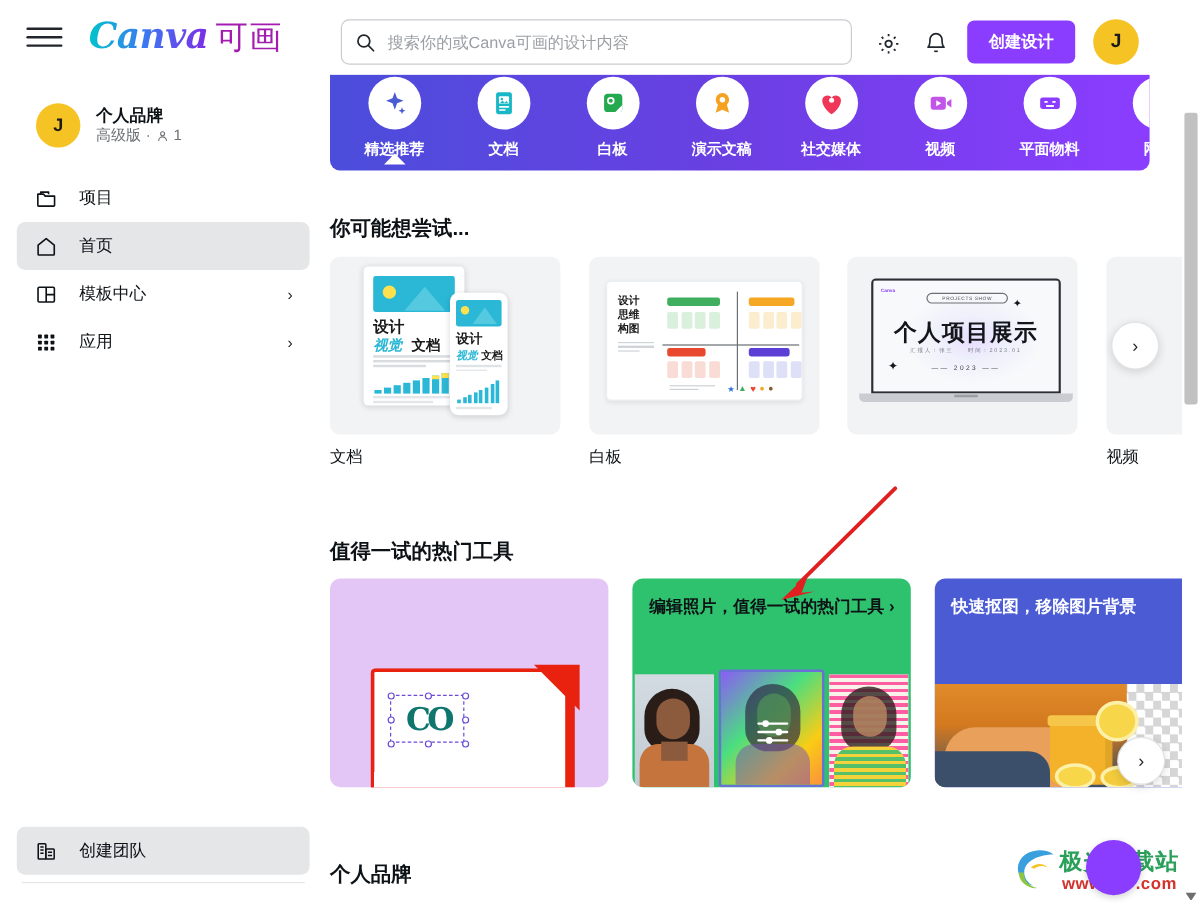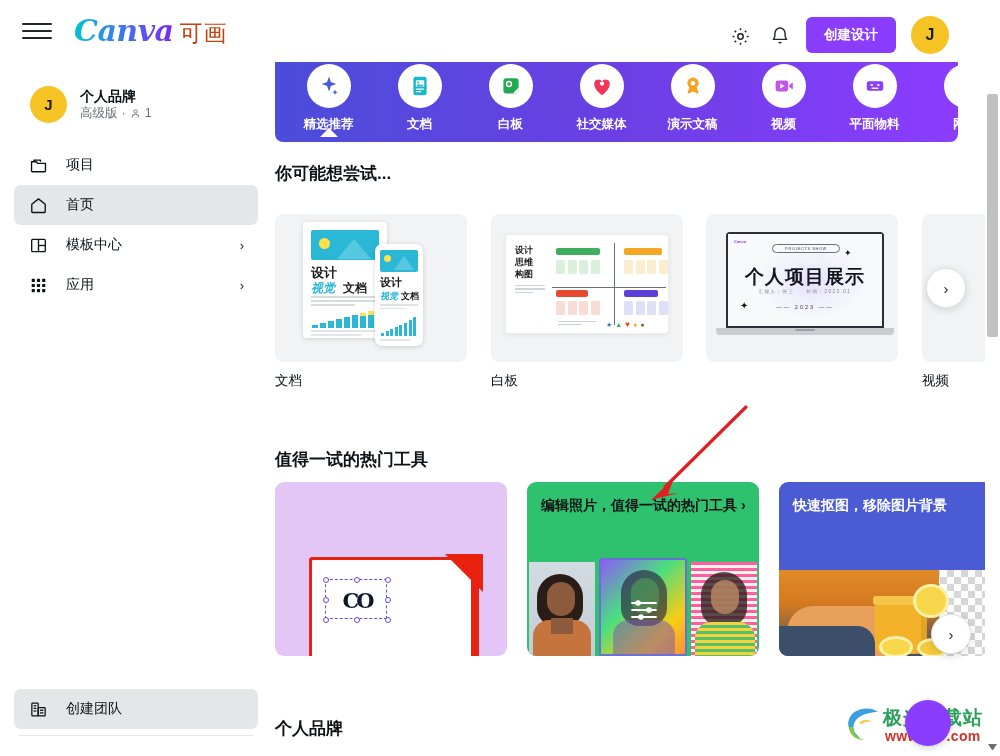--- a/index.html
+++ b/index.html
@@ -26,21 +26,21 @@
 
   .logo { margin-left: 22px; display: flex; align-items: baseline; }
   .logo-canva {
     font-family: "DejaVu Serif", serif;
     font-style: italic; font-weight: 700; font-size: 30px;
     background: linear-gradient(90deg, #00c4cc 0%, #3a7bf0 45%, #7d2ae8 100%);
     -webkit-background-clip: text; background-clip: text; color: transparent;
     letter-spacing: -0.5px;
   }
   .logo-cn {
-    font-size: 23px; color: #c2410c; margin-left: 6px;
+    font-size: 27px; color: #a21caf; margin-left: 6px;
     font-family: "DejaVu Sans", sans-serif; letter-spacing: 1px;
   }
 
   .searchwrap {
     position: absolute; left: 284px; top: 16px;
     width: 426px; height: 38px;
     border: 1px solid #c9ccd0; border-radius: 7px;
     display: flex; align-items: center; background: #fff;
   }
   .searchwrap svg { margin-left: 11px; flex: none; }
@@ -212,20 +212,27 @@
     <div class="hamburger">
       <i></i>
         <i></i>
         <i></i>
     </div>
     <div class="logo">
       <span class="logo-canva">Canva</span>
       <span class="logo-cn">可画</span>
     </div>
 
+    <div class="searchwrap">
+      <svg width="17" height="17" viewBox="0 0 20 20">
+        <circle cx="8.5" cy="8.5" r="5.8" fill="none" stroke="#20262b" stroke-width="1.7"></circle>
+        <line x1="12.8" y1="12.8" x2="18" y2="18" stroke="#20262b" stroke-width="1.7" stroke-linecap="round"></line>
+      </svg>
+      <input type="text" placeholder="搜索你的或Canva可画的设计内容" style="">
+    </div>
 
     <div class="topicon ic-gear">
       <svg width="21" height="21" viewBox="0 0 24 24" fill="none" stroke="#20262b" stroke-width="1.7">
         <circle cx="12" cy="12" r="3.1"></circle>
         <path d="M12 2.7v2.2M12 19.1v2.2M21.3 12h-2.2M5.1 12H2.9M18.6 5.4l-1.6 1.6M7 17l-1.6 1.6M18.6 18.6L17 17M7 7L5.4 5.4"></path>
       </svg>
     </div>
     <div class="topicon ic-bell">
       <svg width="20" height="20" viewBox="0 0 24 24" fill="none" stroke="#20262b" stroke-width="1.7" stroke-linejoin="round">
         <path d="M18 8.4a6 6 0 10-12 0c0 6-2 7.6-2 7.6h16s-2-1.6-2-7.6z"></path>
@@ -366,36 +373,36 @@
               <path d="M19.6 13.6v2.8a3 3 0 01-3 3h-2.8z" fill="#fff"></path>
               <circle cx="10" cy="10" r="2.4" fill="none" stroke="#fff" stroke-width="1.5"></circle>
             </svg>
           </span>
           <span class="clabel">白板</span>
         </div>
 
         <div class="cat">
           <span class="bubble">
             <svg width="24" height="24" viewBox="0 0 24 24">
-              <path d="M12 21.2S4.2 15.8 4.2 9.9a4.3 4.3 0 017.8-2.5 4.3 4.3 0 017.8 2.5c0 5.9-7.8 11.3-7.8 11.3z" fill="#f0375a"></path>
-              <circle cx="12" cy="9.6" r="2.1" fill="#fff"></circle>
-            </svg>
-          </span>
-          <span class="clabel">社交媒体</span>
-        </div>
-
-        <div class="cat">
-          <span class="bubble">
-            <svg width="24" height="24" viewBox="0 0 24 24">
               <circle cx="12" cy="9.2" r="5.6" fill="#f5a220"></circle>
               <circle cx="12" cy="9.2" r="2.3" fill="#fff"></circle>
               <path d="M8.2 13.6L6.4 20l5.6-2.6L17.6 20l-1.8-6.4z" fill="#f5a220"></path>
             </svg>
           </span>
           <span class="clabel">演示文稿</span>
+        </div>
+
+        <div class="cat">
+          <span class="bubble">
+            <svg width="24" height="24" viewBox="0 0 24 24">
+              <path d="M12 21.2S4.2 15.8 4.2 9.9a4.3 4.3 0 017.8-2.5 4.3 4.3 0 017.8 2.5c0 5.9-7.8 11.3-7.8 11.3z" fill="#f0375a"></path>
+              <circle cx="12" cy="9.6" r="2.1" fill="#fff"></circle>
+            </svg>
+          </span>
+          <span class="clabel">社交媒体</span>
         </div>
 
         <div class="cat">
           <span class="bubble">
             <svg width="24" height="24" viewBox="0 0 24 24">
               <rect x="3.6" y="6.6" width="12.6" height="10.8" rx="2.4" fill="#c055e8"></rect>
               <path d="M17.2 11l3.6-2.6v7.2L17.2 13z" fill="#c055e8"></path>
               <path d="M8.2 9.5l4.2 2.5-4.2 2.5z" fill="#fff"></path>
             </svg>
           </span>
@@ -418,21 +425,21 @@
           <span class="bubble">
             <svg width="24" height="24" viewBox="0 0 24 24">
               <circle cx="12" cy="12" r="8" fill="#19b8c6"></circle>
               <path d="M4.4 12h15.2M12 4.2c2.6 3.1 2.6 12.5 0 15.6-2.6-3.1-2.6-12.5 0-15.6z" fill="none" stroke="#fff" stroke-width="1.3"></path>
             </svg>
           </span>
           <span class="clabel">网站</span>
         </div>
       </div>
 
-      <div class="sec-title" style="top:100px;">你可能想尝试...</div>
+      <div class="sec-title" style="top:117px;">你可能想尝试...</div>
 
       <div class="trycard" style="left:3px; top:152px;">
         <div class="trythumb">
 
           <div class="sq" style="left:28px; top:8px; width:84px; height:116px; background:#fff; border-radius:4px; box-shadow:0 1px 5px rgba(0,0,0,.14);">
             <div class="sq" style="left:8px; top:8px; width:68px; height:30px; background:#2bb8d6; border-radius:2px;">
               <div class="sq" style="left:8px; top:8px; width:11px; height:11px; border-radius:50%; background:#ffe14d;"></div>
               <div class="sq" style="left:26px; top:9px; width:0; height:0; border-left:17px solid transparent; border-right:17px solid transparent; border-bottom:20px solid #54c9e0;"></div>
             </div>
             <div class="sq" style="left:8px; top:42px; font-size:13px; font-weight:700; color:#1a1a1a;">设计</div>
@@ -576,21 +583,21 @@
 
       <div class="sec-title" style="top:386px;">值得一试的热门工具</div>
 
       <div class="toolcard" style="left:3px; top:420px; background:#e3c6f5;">
         <div class="sq" style="left:22px; top:75px; width:196px; height:110px;">
           <div class="sq" style="left:12px; top:0; width:170px; height:110px; background:#e8220e; border-radius:4px 0 0 0;"></div>
           <div class="sq" style="left:12px; top:0; width:162px; height:110px; background:#fff; border:3px solid #e8220e; border-right:0; border-radius:4px 0 0 0;"></div>
           <div class="sq" style="left:148px; top:-3px; width:0; height:0; border-top:38px solid #e8220e; border-left:38px solid transparent;"></div>
 
           <div class="sq" style="left:28px; top:22px; width:62px; height:40px; border:1.4px dashed #6b4ad6;">
-            <div class="sq" style="left:0;top:0;right:0;bottom:0;display:flex;align-items:center;justify-content:center;width:62px;height:40px;font-family:'DejaVu Serif',serif;font-weight:700;font-size:21px;color:#0f172a;letter-spacing:-3px;">CO</div>
+            <div class="sq" style="left:0;top:0;right:0;bottom:0;display:flex;align-items:center;justify-content:center;width:62px;height:40px;font-family:'DejaVu Serif',serif;font-weight:700;font-size:26px;color:#0f766e;letter-spacing:-3px;">CO</div>
             <span class="sq" style="left:-3px;top:-3px;width:6px;height:6px;border-radius:50%;background:#fff;border:1.2px solid #6b4ad6;"></span>
             <span class="sq" style="left:28px;top:-3px;width:6px;height:6px;border-radius:50%;background:#fff;border:1.2px solid #6b4ad6;"></span>
             <span class="sq" style="left:59px;top:-3px;width:6px;height:6px;border-radius:50%;background:#fff;border:1.2px solid #6b4ad6;"></span>
             <span class="sq" style="left:-3px;top:17px;width:6px;height:6px;border-radius:50%;background:#fff;border:1.2px solid #6b4ad6;"></span>
             <span class="sq" style="left:59px;top:17px;width:6px;height:6px;border-radius:50%;background:#fff;border:1.2px solid #6b4ad6;"></span>
             <span class="sq" style="left:-3px;top:37px;width:6px;height:6px;border-radius:50%;background:#fff;border:1.2px solid #6b4ad6;"></span>
             <span class="sq" style="left:28px;top:37px;width:6px;height:6px;border-radius:50%;background:#fff;border:1.2px solid #6b4ad6;"></span>
             <span class="sq" style="left:59px;top:37px;width:6px;height:6px;border-radius:50%;background:#fff;border:1.2px solid #6b4ad6;"></span>
           </div>
         </div>

